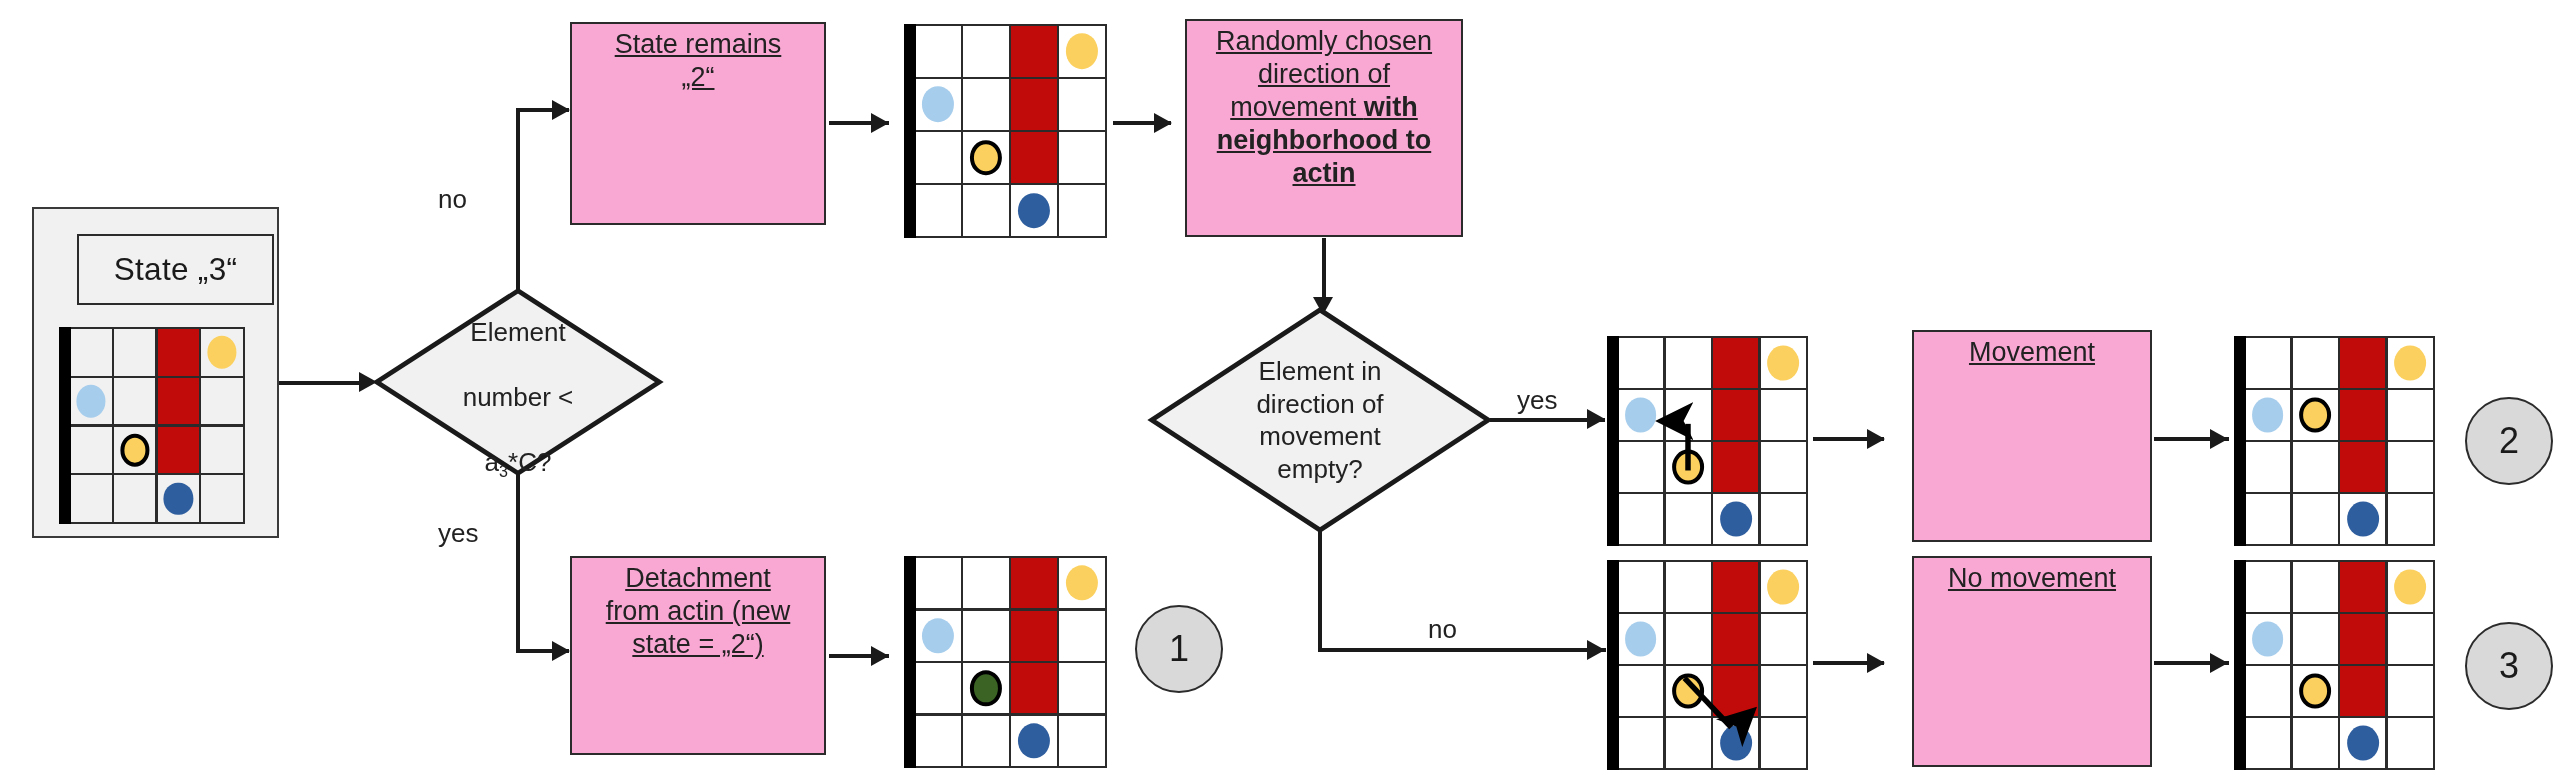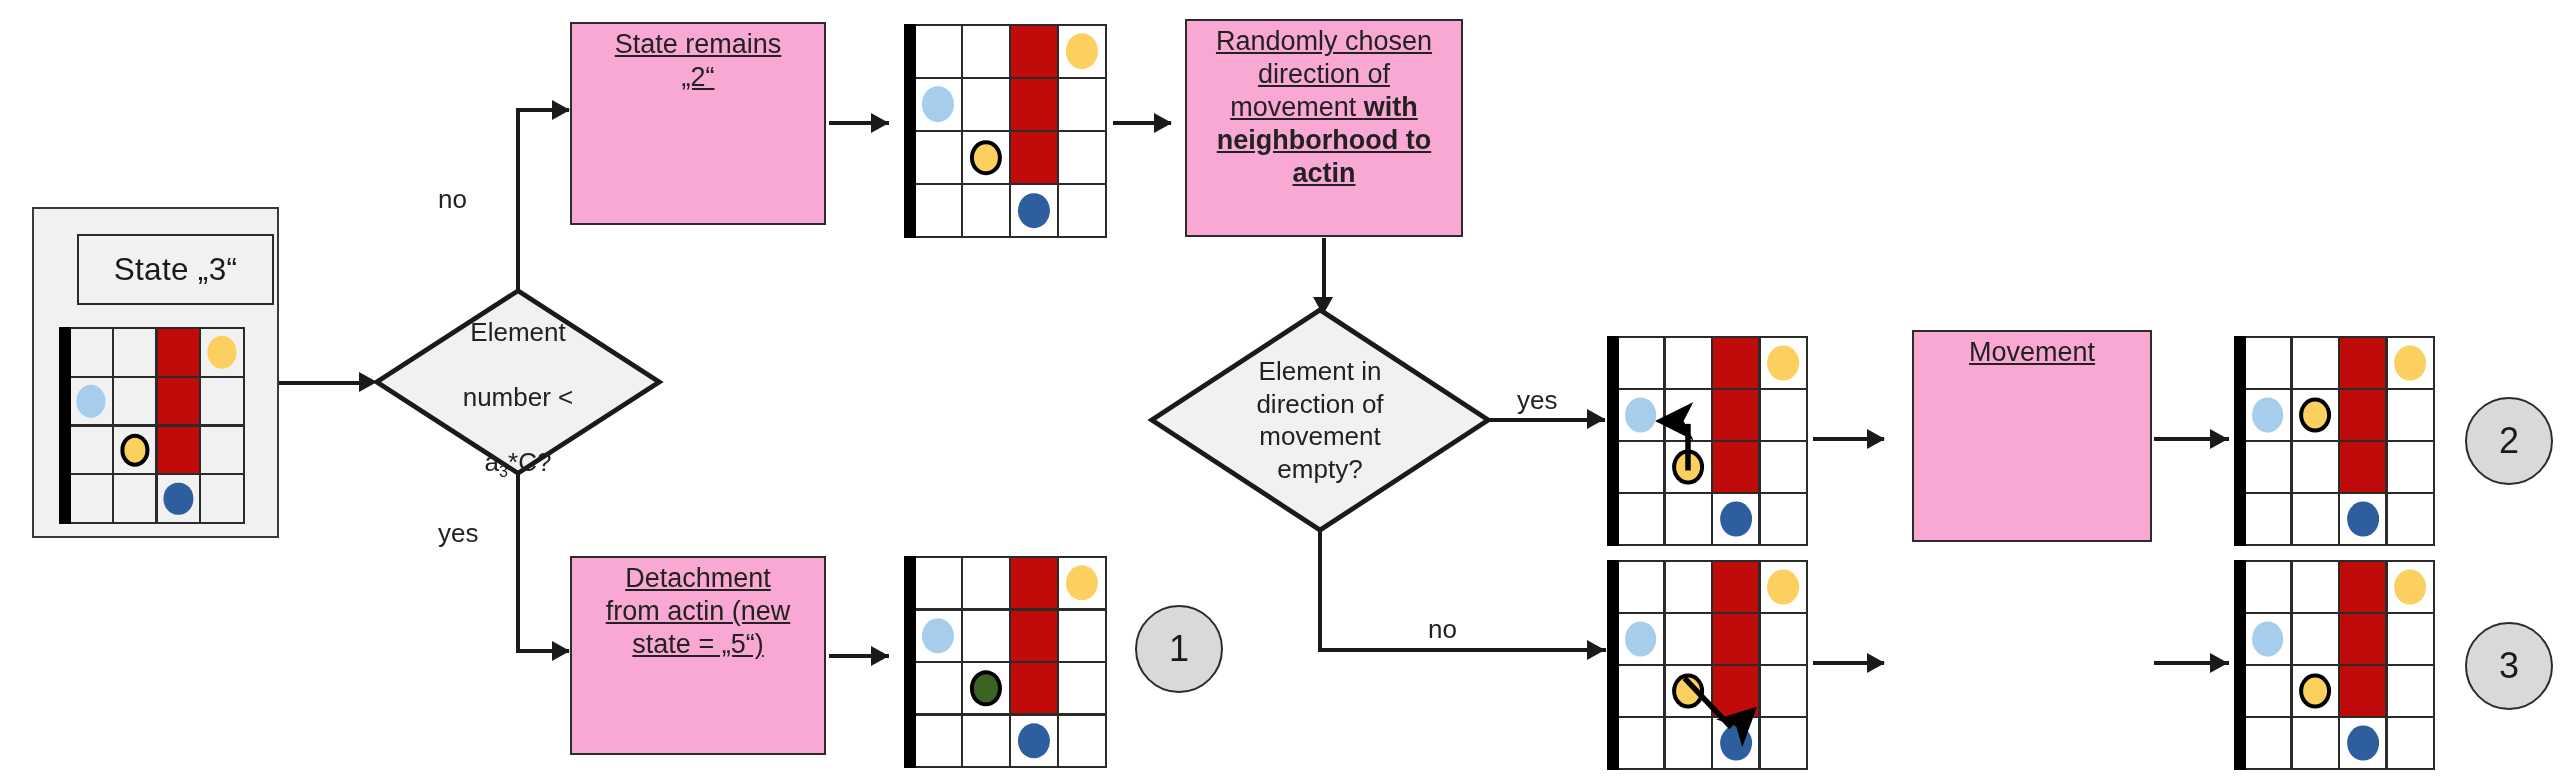--- a/index.html
+++ b/index.html
@@ -198,21 +198,21 @@
 neighborhood to
 actin</b></span>
   </div>
 
   <div class="edge v" style="left:1322px;top:238px;height:68px;"></div>
   <div class="arrowhead down" style="left:1313px;top:297px;"></div>
 
   <div class="procbox" style="left:570px;top:556px;width:256px;height:199px;">
     <span class="txt">Detachment
 from actin (new
-state = „5“)</span>
+state = „2“)</span>
   </div>
 
   <div class="edge h" style="left:829px;top:654px;width:60px;"></div>
   <div class="arrowhead right" style="left:871px;top:646px;"></div>
 
   <div class="lattice" id="grid-detachment" style="left:913px;top:556px;width:194px;height:212px;">
       <div class="cells">
         <div class="cell"></div>
         <div class="cell"></div>
         <div class="cell red"></div>
@@ -380,20 +380,23 @@
           <polygon points="0,7 3.5,0 7,7 3.5,5.2" fill="#000"></polygon>
         </marker>
       </defs>
       <line x1="100" y1="172" x2="168" y2="244" stroke="#000" stroke-width="8" marker-end="url(#ahDiag)"></line>
     </svg>
   </div>
 
   <div class="edge h" style="left:1813px;top:661px;width:71px;"></div>
   <div class="arrowhead right" style="left:1867px;top:653px;"></div>
 
+  <div class="procbox" style="left:1912px;top:556px;width:240px;height:211px;">
+    <span class="txt">No movement</span>
+  </div>
 
   <div class="edge h" style="left:2154px;top:661px;width:75px;"></div>
   <div class="arrowhead right" style="left:2210px;top:653px;"></div>
 
   <div class="lattice" id="grid-result3" style="left:2243px;top:560px;width:192px;height:210px;">
       <div class="cells">
         <div class="cell"></div>
         <div class="cell"></div>
         <div class="cell red"></div>
         <div class="cell">

